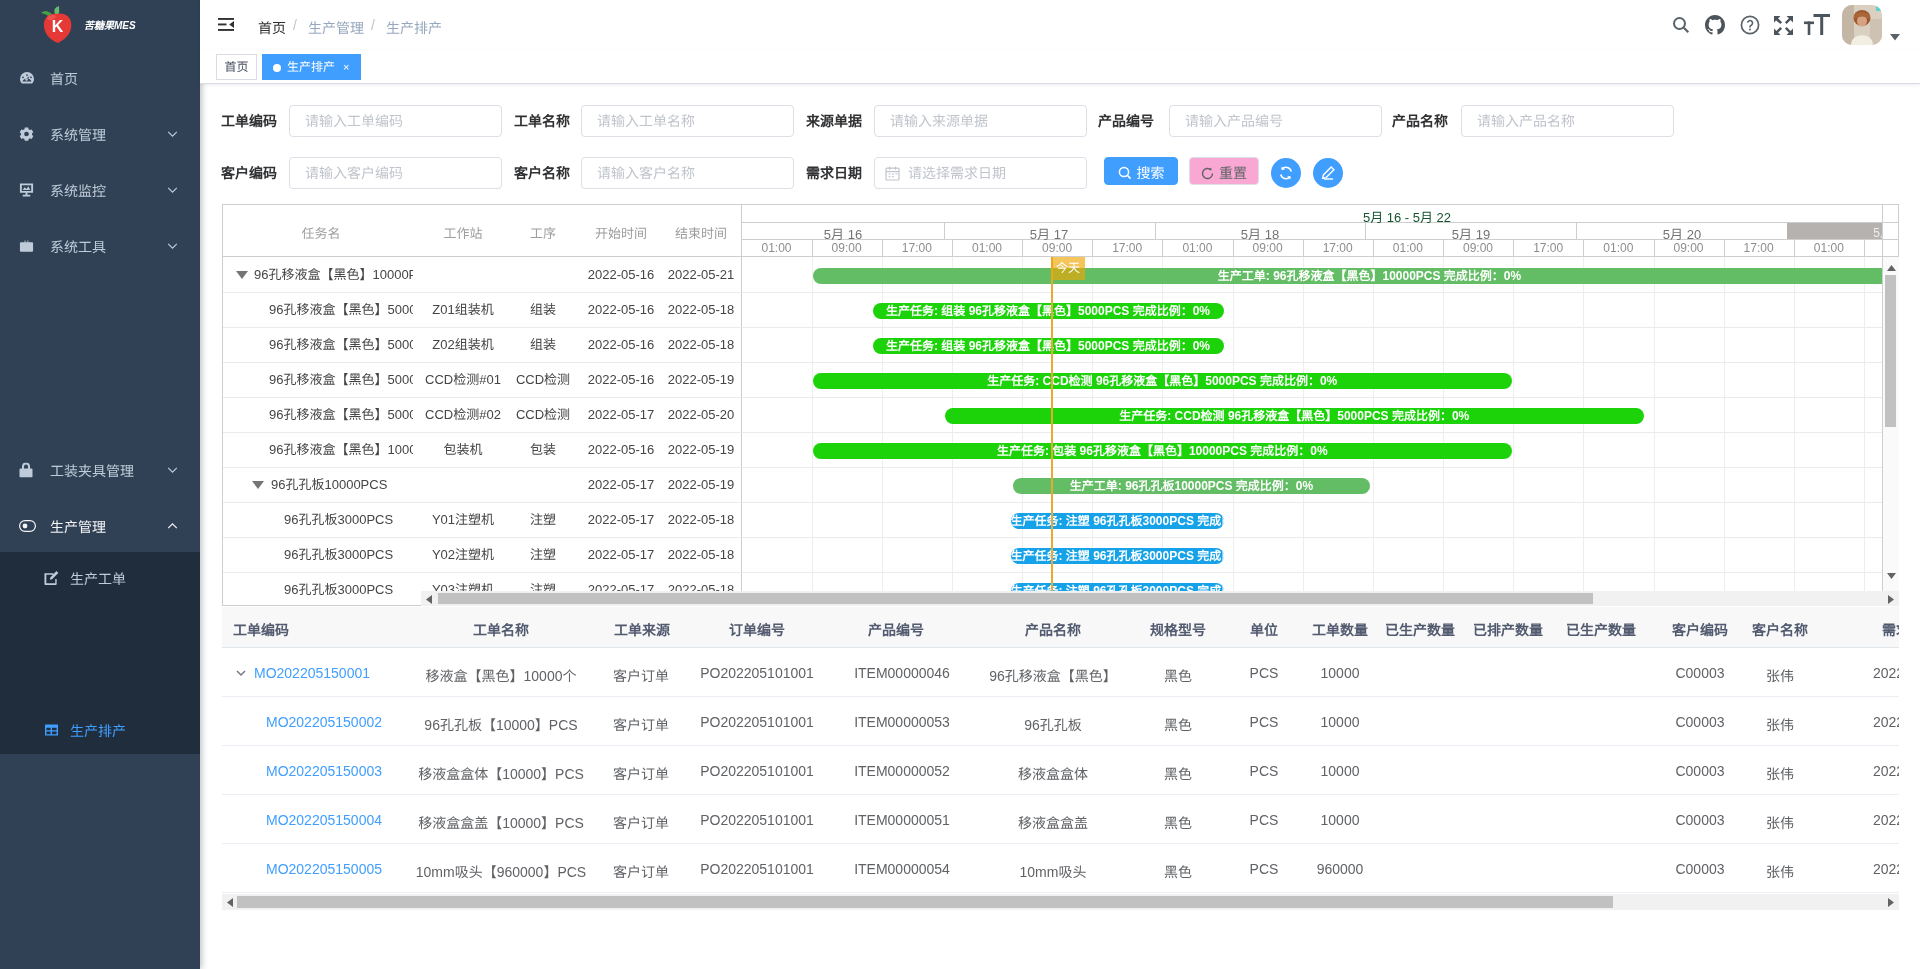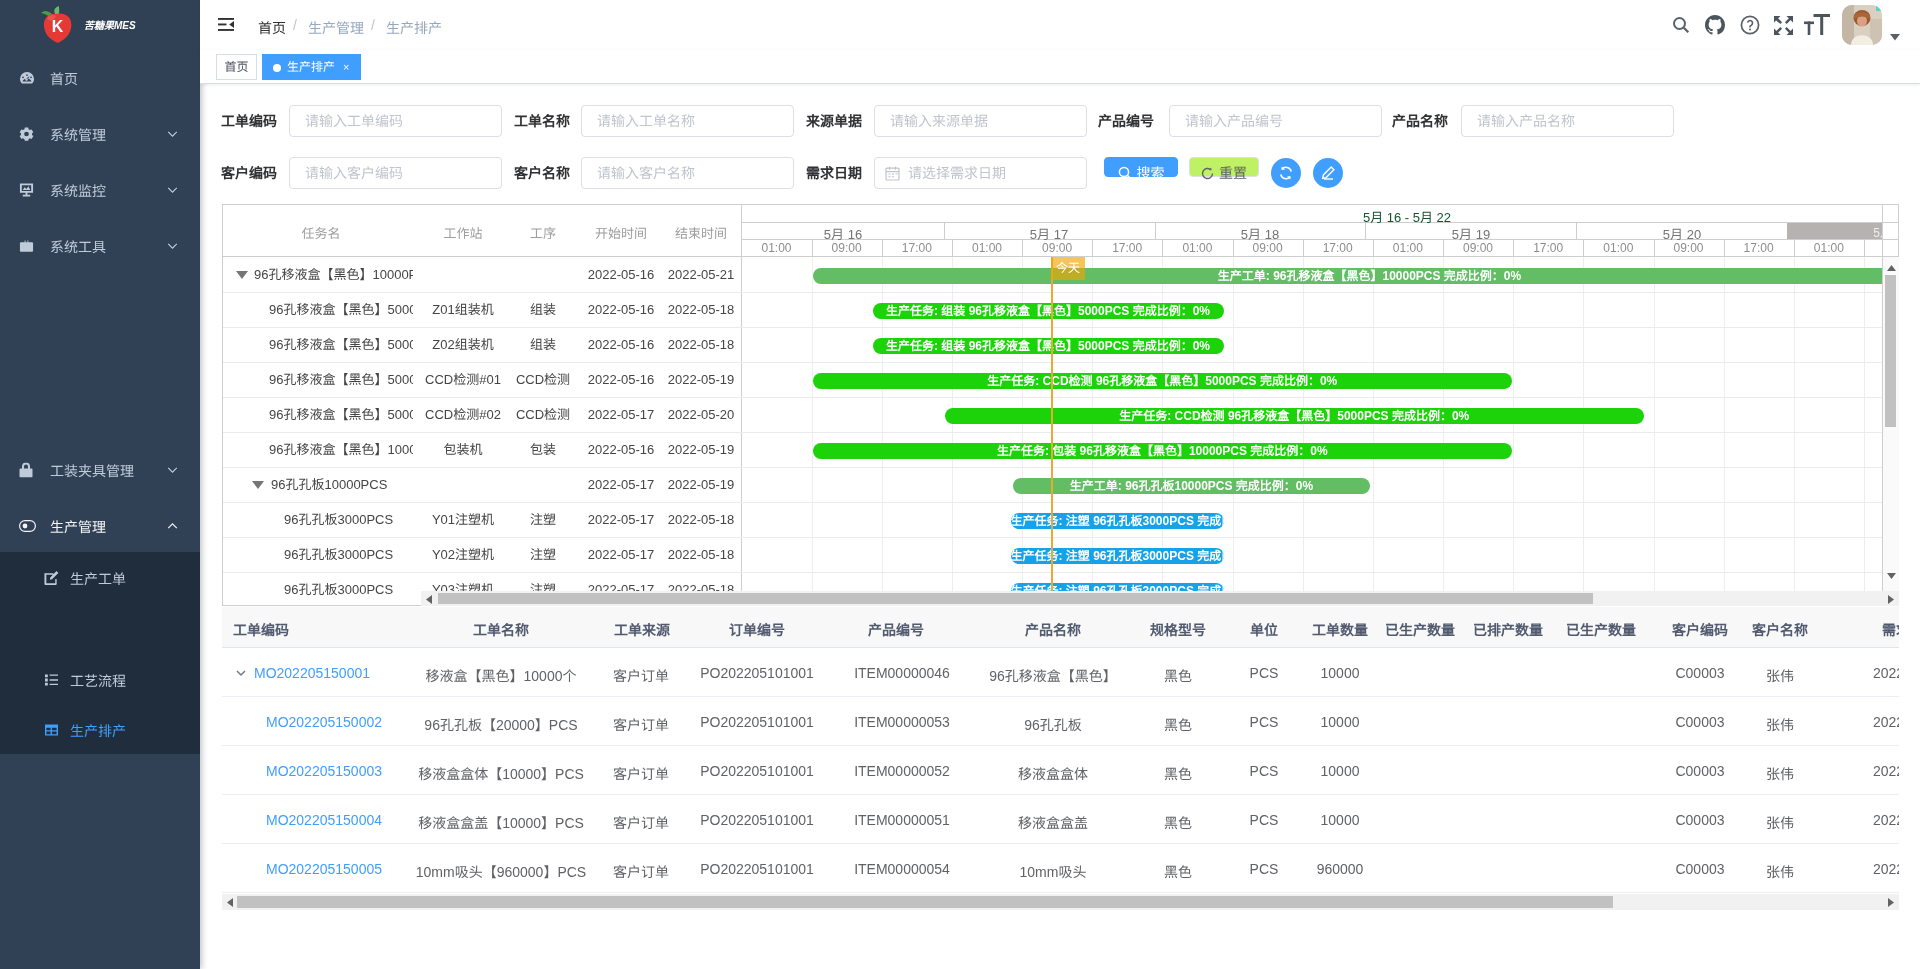--- a/index.html
+++ b/index.html
@@ -28,23 +28,23 @@
 
 #tags{position:absolute;left:200px;top:50px;width:1720px;height:34px;background:#fff;
   border-bottom:1px solid #d8dce5;box-shadow:0 1px 3px 0 rgba(0,0,0,.08);}
 .tag{position:absolute;top:4px;height:26px;line-height:25px;border:1px solid #d8dce5;
   background:#fff;color:#495060;font-size:12px;text-align:center;}
 .tag.on{background:#409eff;color:#fff;border-color:#409eff;}
 
 .flab{position:absolute;font-size:14px;font-weight:700;color:#303133;height:32px;line-height:32px;}
 .finp{position:absolute;width:213px;height:32px;border:1px solid #dcdfe6;border-radius:4px;
   background:#fff;font-size:14px;color:#c0c4cc;line-height:30px;padding-left:15px;}
-.btn{position:absolute;height:20px;border-radius:4px;font-size:14px;line-height:30px;text-align:center;}
+.btn{position:absolute;height:28px;border-radius:4px;font-size:14px;line-height:30px;text-align:center;}
 .btn.prim{background:#409eff;color:#fff;border:1px solid #409eff;}
-.btn.def{background:#bef264;color:#606266;border:1px solid #dcdfe6;}
+.btn.def{background:#f9a8d4;color:#606266;border:1px solid #dcdfe6;}
 .cbtn{position:absolute;width:30px;height:30px;border-radius:50%;background:#409eff;}
 
 #gantt{position:absolute;left:222px;top:204px;width:1677px;height:402px;border:1px solid #cecece;background:#fff;}
 .gline-v{position:absolute;width:1px;background:#eeeeee;}
 .gline-h{position:absolute;height:1px;background:#ebebeb;}
 .hdrline{position:absolute;background:#cecece;}
 .gh{position:absolute;color:#9e9e9e;font-size:13px;white-space:nowrap;}
 .sc{position:absolute;color:#8d8d8d;font-size:12px;white-space:nowrap;text-align:center;}
 .gtxt{position:absolute;color:#454545;font-size:13px;white-space:nowrap;height:35px;line-height:35px;}
 .bar{position:absolute;height:16px;border-radius:8px;overflow:hidden;color:#fff;
@@ -123,26 +123,20 @@
 <svg class="chev" width="11" height="6" viewBox="0 0 12 7">
           <path d="M1 6l5-5 5 5" stroke="#f4f4f5" stroke-width="1.4" fill="none"></path>
         </svg>
 </div>
 <div id="submenu">
 <div class="smi" style="top:1px">
           <svg class="ic" width="15" height="15" viewBox="0 0 16 16">
             <path d="M1 3h9v1.5H2.5v9H12V9h1.5v5.5a1 1 0 0 1-1 1h-11a1 1 0 0 1-1-1v-11a1 1 0 0 1 1-1zm12.3-2.4l2 2L8.6 9.3l-2.4.5.5-2.4z" fill="#bfcbd9"></path>
           </svg>
           <span class="t">生产工单</span>
-        </div>
-<div class="smi" style="top:103px">
-          <svg class="ic" width="15" height="13" viewBox="0 0 16 14">
-            <path d="M1 1h3v3H1zm5 0h9v1.5H6zM1 5.5h3v3H1zm5 .8h9v1.5H6zM1 10h3v3H1zm5 1h9v1.5H6z" fill="#bfcbd9"></path>
-          </svg>
-          <span class="t">工艺流程</span>
         </div>
 <div class="smi active" style="top:153px">
           <svg class="ic" width="15" height="13" viewBox="0 0 16 14">
             <path d="M1 1h14v12H1zm1.5 3.5v2.7H7V4.5zm6 0v2.7h5V4.5zm-6 4.2v2.8H7V8.7zm6 0v2.8h5V8.7zM2.5 2.5h11V4h-11z" fill="#409eff"></path>
           </svg>
           <span class="t">生产排产</span>
         </div>
 </div>
     </div>
 <div id="nav">
@@ -455,21 +449,21 @@
 <div class="td ctr" style="left:680px;top:17px;">ITEM00000046</div>
 <div class="td ctr" style="left:831px;top:17px;">96孔移液盒【黑色】</div>
 <div class="td ctr" style="left:956px;top:17px;">黑色</div>
 <div class="td ctr" style="left:1042px;top:17px;">PCS</div>
 <div class="td ctr" style="left:1118px;top:17px;">10000</div>
 <div class="td ctr" style="left:1478px;top:17px;">C00003</div>
 <div class="td ctr" style="left:1558px;top:17px;">张伟</div>
 <div class="td" style="left:1651px;top:17px;">2022-05-15</div>
 <div class="abs" style="left:0;top:48px;width:1677px;height:1px;background:#ebeef5;"></div>
 <div class="td link" style="left:44px;top:66px;">MO202205150002</div>
-<div class="td ctr" style="left:279px;top:66px;">96孔孔板【20000】PCS</div>
+<div class="td ctr" style="left:279px;top:66px;">96孔孔板【10000】PCS</div>
 <div class="td ctr" style="left:419px;top:66px;">客户订单</div>
 <div class="td ctr" style="left:535px;top:66px;">PO202205101001</div>
 <div class="td ctr" style="left:680px;top:66px;">ITEM00000053</div>
 <div class="td ctr" style="left:831px;top:66px;">96孔孔板</div>
 <div class="td ctr" style="left:956px;top:66px;">黑色</div>
 <div class="td ctr" style="left:1042px;top:66px;">PCS</div>
 <div class="td ctr" style="left:1118px;top:66px;">10000</div>
 <div class="td ctr" style="left:1478px;top:66px;">C00003</div>
 <div class="td ctr" style="left:1558px;top:66px;">张伟</div>
 <div class="td" style="left:1651px;top:66px;">2022-05-15</div>

